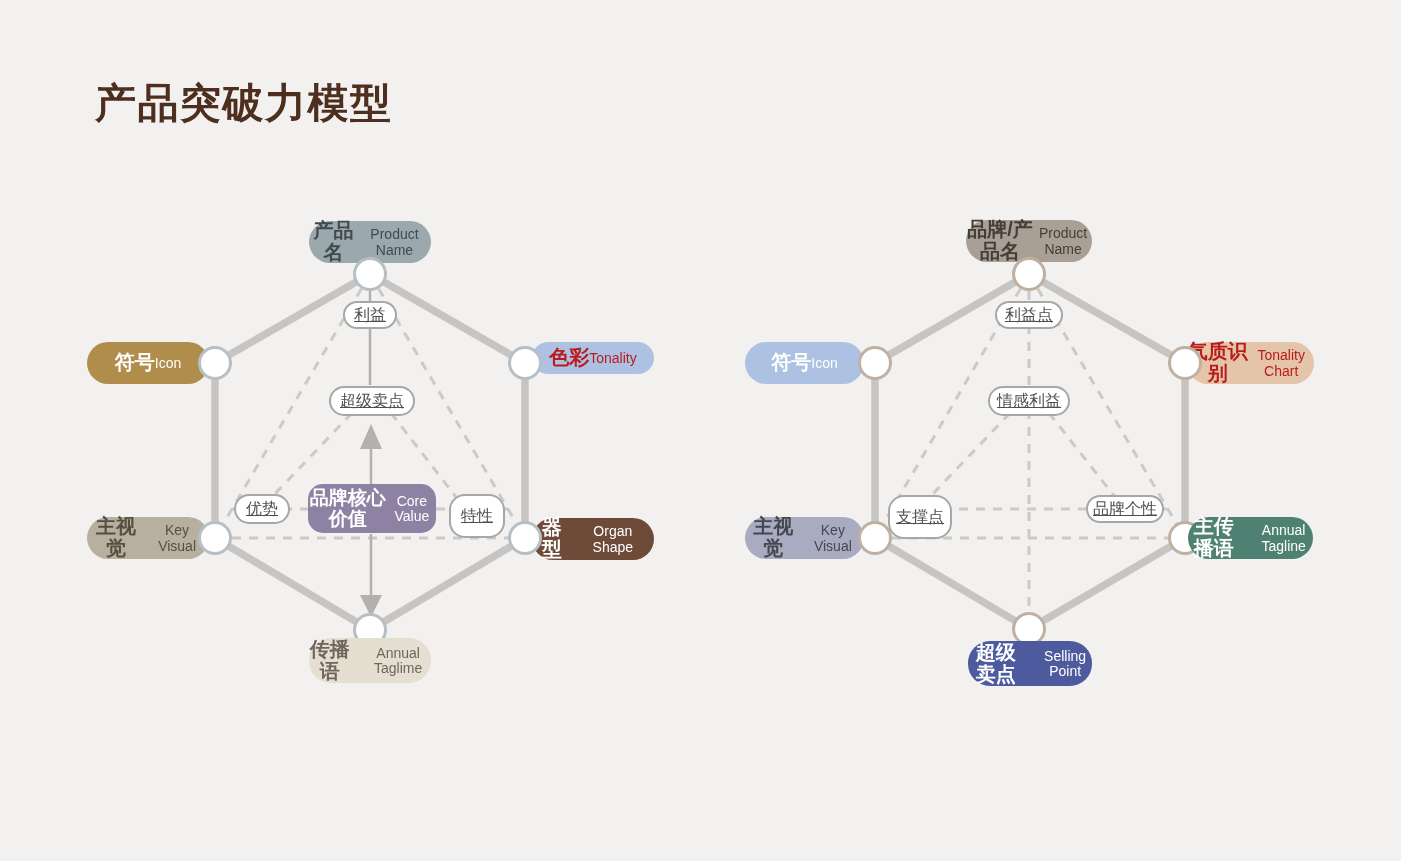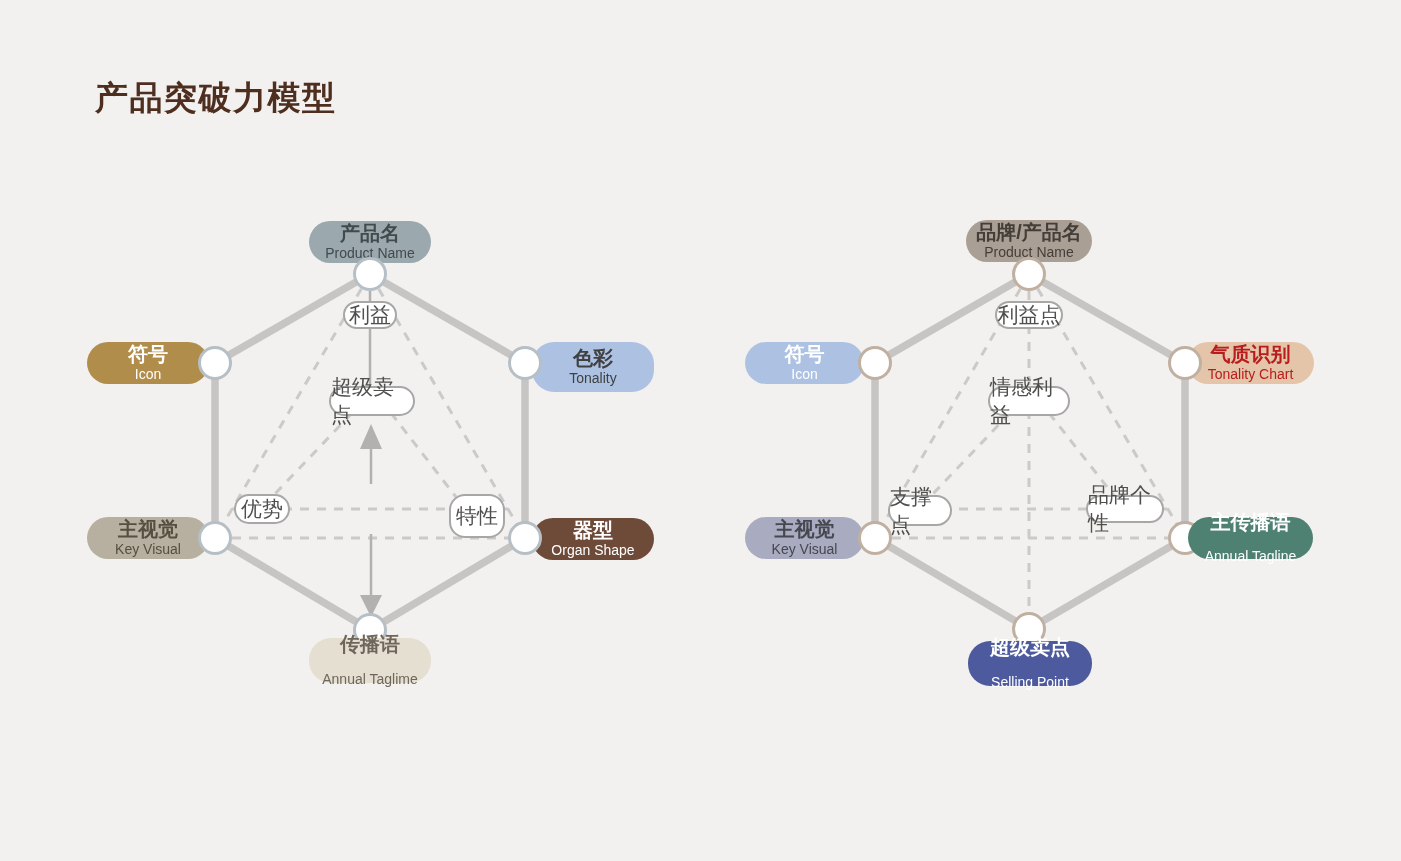--- a/index.html
+++ b/index.html
@@ -1,52 +1,52 @@
 <!DOCTYPE html>
 <html><head>
 <meta charset="utf-8">
 <style>
   html,body { margin:0; padding:0; background:#e8e7e5; }
   .canvas {
     position:relative; width:1401px; height:861px; background:#f2f1ef;
     font-family:"Liberation Sans", sans-serif; overflow:hidden;
   }
   .title {
-    position:absolute; left:95px; top:76px; font-size:33px; font-weight:800;
+    position:absolute; left:95px; top:76px; font-size:41px; font-weight:800;
     color:#4e2e1f; letter-spacing:1.5px;text-align:center;
   }
   svg.lines { position:absolute; left:0; top:0; }
 
   
   .pill {
-    position:absolute; display:flex; flex-direction:column; align-items:center;
-    justify-content:center; border-radius:22px; line-height:1.08; z-index:1;
+    position:absolute; display:flex; flex-direction:row; align-items:center;
+    justify-content:center; border-radius:22px; text-align:center; line-height:1.08; z-index:1;
   }
   .pill .zh { font-weight:700; font-size:20px; }
   .pill .en { font-size:14px; margin-top:1px; font-weight:400; }
   .above { z-index:3;gap:15px; }
 
   
   .chip {
     position:absolute; background:#ffffff; border:2px solid #a7a7a5; border-radius:16px;
-    display:flex; align-items:center; justify-content:center; font-size:21px;
-    color:#4f4f4d; z-index:2; box-sizing:border-box;
+    display:flex; align-items:center; justify-content:center; font-size:16px;
+    color:#4f4f4d; z-index:2; box-sizing:border-box;text-decoration:underline;
   }
 
   
   .vertex {
     position:absolute; width:28px; height:28px; border-radius:50%;
     background:#ffffff; border:3px solid #b5bfc5; z-index:2;
   }
   .vertex.r { border-color:#c0b0a1; }
 
   
   .l-top        { left:309px;  top:221px; width:122px; height:42px; background:#9ba8ad; color:#414a4d; }
   .l-ul         { left:87px;   top:342px; width:122px; height:42px; background:#b18d4b; color:#ffffff; }
-  .l-ur         { left:532px;  top:342px; width:122px; height:50px; background:#adc2e3; color:#404040; }
+  .l-ur         { left:532px;  top:342px; width:122px; height:32px; background:#adc2e3; color:#b91c1c; }
   .l-ll         { left:87px;   top:517px; width:122px; height:42px; background:#b7b0a0; color:#564f41; }
   .l-lr         { left:532px;  top:518px; width:122px; height:42px; background:#6e4a39; color:#ffffff; }
   .l-bottom     { left:309px;  top:638px; width:122px; height:45px; background:#e5dfd2; color:#6e665a; }
   .l-center     { left:308px;  top:484px; width:128px; height:49px; background:#8d82a3; color:#ffffff; border-radius:15px; z-index:2; }
   .l-center .zh { font-size:19px; }
 
   
   .r-top        { left:966px;  top:220px; width:126px; height:42px; background:#a99f95; color:#443e38; }
   .r-ul         { left:745px;  top:342px; width:119px; height:42px; background:#adc2e3; color:#ffffff; }
   .r-ur         { left:1187px; top:342px; width:127px; height:42px; background:#e4c5a9; color:#b91c1c; }
@@ -54,21 +54,21 @@
   .r-lr         { left:1188px; top:517px; width:125px; height:42px; background:#4e8171; color:#ffffff; }
   .r-bottom     { left:968px;  top:641px; width:124px; height:45px; background:#4d5a9e; color:#ffffff; }
 
   
   .lc-top    { left:343px;  top:301px; width:54px; height:28px; }
   .lc-mid    { left:329px;  top:386px; width:86px; height:30px; }
   .lc-left   { left:234px;  top:494px; width:56px; height:30px; }
   .lc-right  { left:449px;  top:494px; width:56px; height:44px; }
   .rc-top    { left:995px;  top:301px; width:68px; height:28px; }
   .rc-mid    { left:988px;  top:386px; width:82px; height:30px; }
-  .rc-left   { left:888px;  top:495px; width:64px; height:31px; }
+  .rc-left   { left:888px;  top:495px; width:64px; height:44px; }
   .rc-right  { left:1086px; top:495px; width:78px; height:28px; }
 
   
   .v-l1 { left:353px;  top:257px; }  .v-l2 { left:198px;  top:346px; }
   .v-l3 { left:508px;  top:346px; }  .v-l4 { left:198px;  top:521px; }
   .v-l5 { left:508px;  top:521px; }  .v-l6 { left:353px;  top:613px; }
   .v-r1 { left:1012px; top:257px; }  .v-r2 { left:858px;  top:346px; }
   .v-r3 { left:1168px; top:346px; }  .v-r4 { left:858px;  top:521px; }
   .v-r5 { left:1168px; top:521px; }  .v-r6 { left:1012px; top:612px; }
 </style>
@@ -145,20 +145,24 @@
     <span class="en">Key Visual</span>
   </div>
   <div class="pill l-lr">
     <span class="zh">器型</span>
     <span class="en">Organ Shape</span>
   </div>
   <div class="pill l-bottom above">
     <span class="zh">传播语</span>
     <span class="en">Annual Taglime</span>
   </div>
+  <div class="pill l-center">
+    <span class="zh">品牌核心价值</span>
+    <span class="en">Core Value</span>
+  </div>
 
   <div class="chip lc-top">利益</div>
   <div class="chip lc-mid">超级卖点</div>
   <div class="chip lc-left">优势</div>
   <div class="chip lc-right">特性</div>
 
   <div class="pill r-top">
     <span class="zh">品牌/产品名</span>
     <span class="en">Product Name</span>
   </div>

